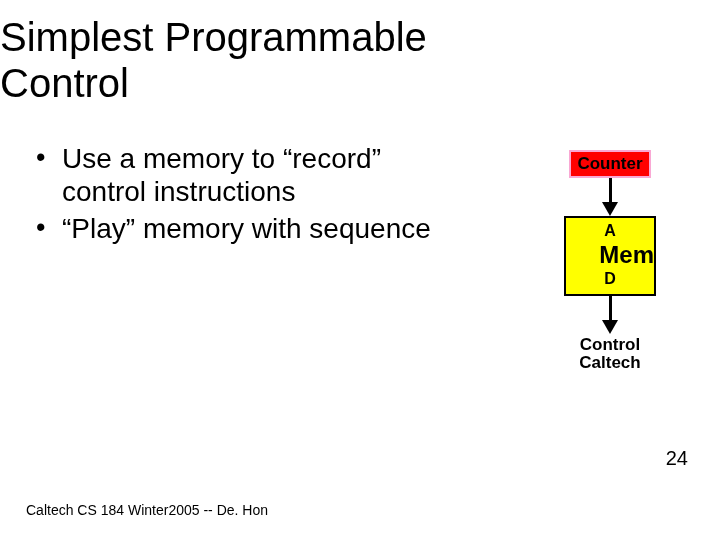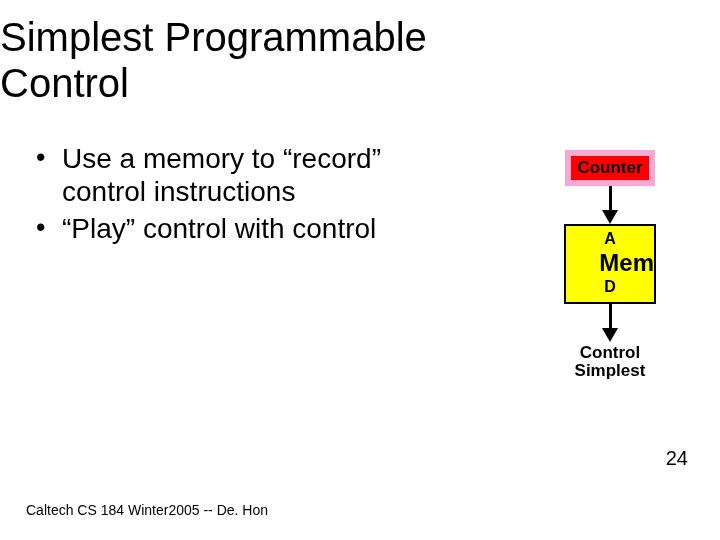--- a/index.html
+++ b/index.html
@@ -54,21 +54,21 @@
   .diagram {
     position: absolute;
     top: 150px;
     left: 540px;
     width: 140px;
     text-align: center;
   }
   .counter-box {
     display: inline-block;
     background: #ff0000;
-    border: 6px solid #f9a8d4;
+    border: 2px solid #f9a8d4;
     padding: 2px 6px;
     font-weight: bold;
     font-size: 17px;
     color: #000;
   }
   .arrow-shaft {
     display: block;
     width: 3px;
     height: 24px;
     background: #000;
@@ -137,21 +137,21 @@
   <div class="title">
     <span>Simplest Programmable</span><br>
     <span>Control</span>
   </div>
 
   <ul class="bullets">
     <li>
       <span>Use a memory to “record” control instructions</span>
     </li>
     <li>
-      <span>“Play” control with control</span>
+      <span>“Play” memory with sequence</span>
     </li>
   </ul>
 
   <div class="diagram">
     <div>
       <span class="counter-box">Counter</span>
     </div>
     <div>
       <span class="arrow-shaft"></span>
       <span class="arrow-head"></span>
@@ -160,20 +160,20 @@
       <div class="mem-a">A</div>
       <div class="mem-mem">Mem</div>
       <div class="mem-d">D</div>
     </div>
     <div>
       <span class="arrow-shaft"></span>
       <span class="arrow-head"></span>
     </div>
     <div class="signals-label">
       <span>Control</span><br>
-      <span>Simplest</span>
+      <span>Caltech</span>
     </div>
   </div>
 
   <div class="footer">Caltech CS 184 Winter2005 -- De. Hon</div>
   <div class="page-num">24</div>
 
 </div>
 
 </body></html>

